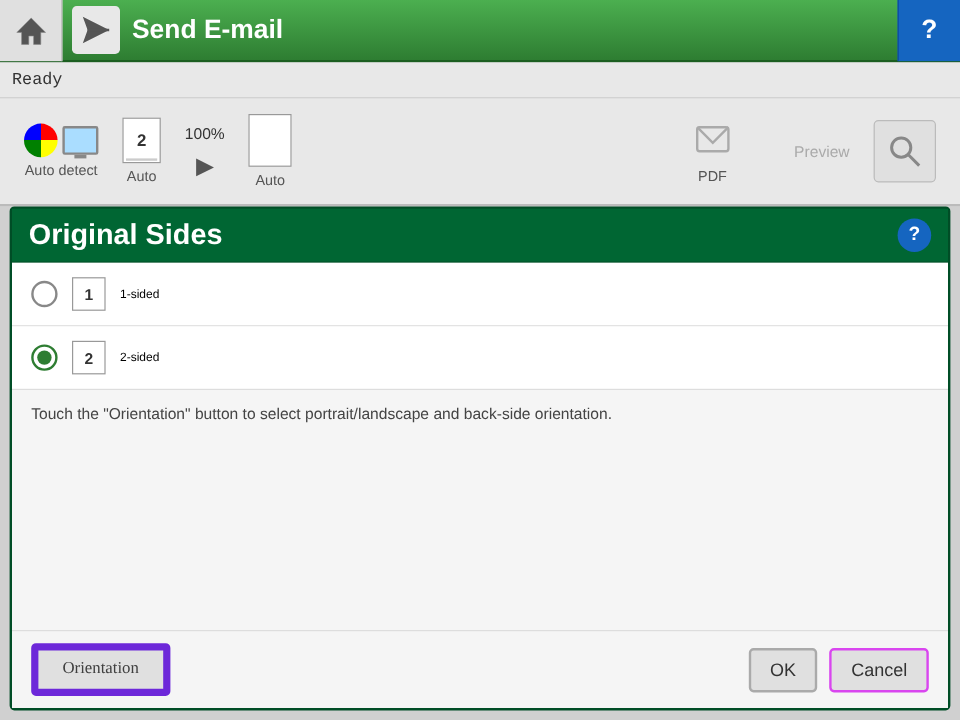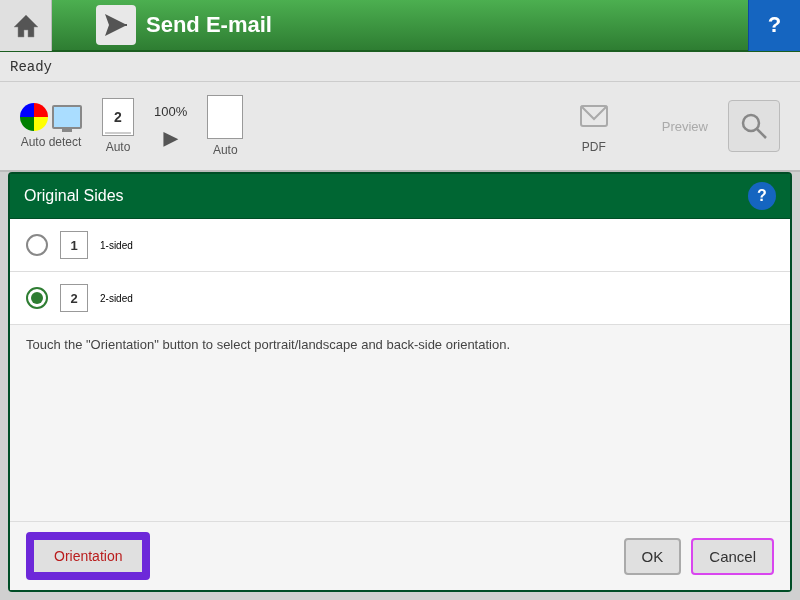--- a/index.html
+++ b/index.html
@@ -11,21 +11,20 @@
       overflow: hidden;
     }
 
     
     .header {
       display: flex;
       align-items: center;
       height: 52px;
       background: linear-gradient(to bottom, #4caf50, #2e7d32);
       border-bottom: 2px solid #1b5e20;
-      gap: 36px;
     }
     .header-home-btn {
       width: 52px;
       height: 52px;
       background: #e0e0e0;
       border: none;
       display: flex;
       align-items: center;
       justify-content: center;
       cursor: pointer;
@@ -214,22 +213,22 @@
     .dialog-header {
       display: flex;
       align-items: center;
       justify-content: space-between;
       padding: 8px 14px;
       background: #006633;
       border-bottom: 1px solid #004d26;
     }
     .dialog-title {
       color: white;
-      font-size: 16px;
-      font-weight: normal;
+      font-size: 24px;
+      font-weight: bold;
     }
     .dialog-help-btn {
       width: 28px;
       height: 28px;
       background: #1565c0;
       border-radius: 50%;
       display: flex;
       align-items: center;
       justify-content: center;
       color: white;
@@ -301,25 +300,26 @@
       background: #f5f5f5;
       padding: 10px 16px;
       display: flex;
       align-items: center;
       justify-content: space-between;
       border-top: 1px solid #ddd;
     }
     .orientation-btn {
       padding: 8px 20px;
       background: #e0e0e0;
-      border: 8px solid #6d28d9;
+      border: 6px solid #6d28d9;
       border-radius: 4px;
       font-size: 14px;
-      color: #b91c1c;
-      cursor: pointer;
+      color: #404040;
+      cursor: pointer;
+      font-family: Liberation Serif, serif;
     }
     .dialog-buttons {
       display: flex;
       gap: 10px;
     }
     .ok-btn, .cancel-btn {
       padding: 8px 16px;
       font-size: 15px;
       border-radius: 4px;
       cursor: pointer;

